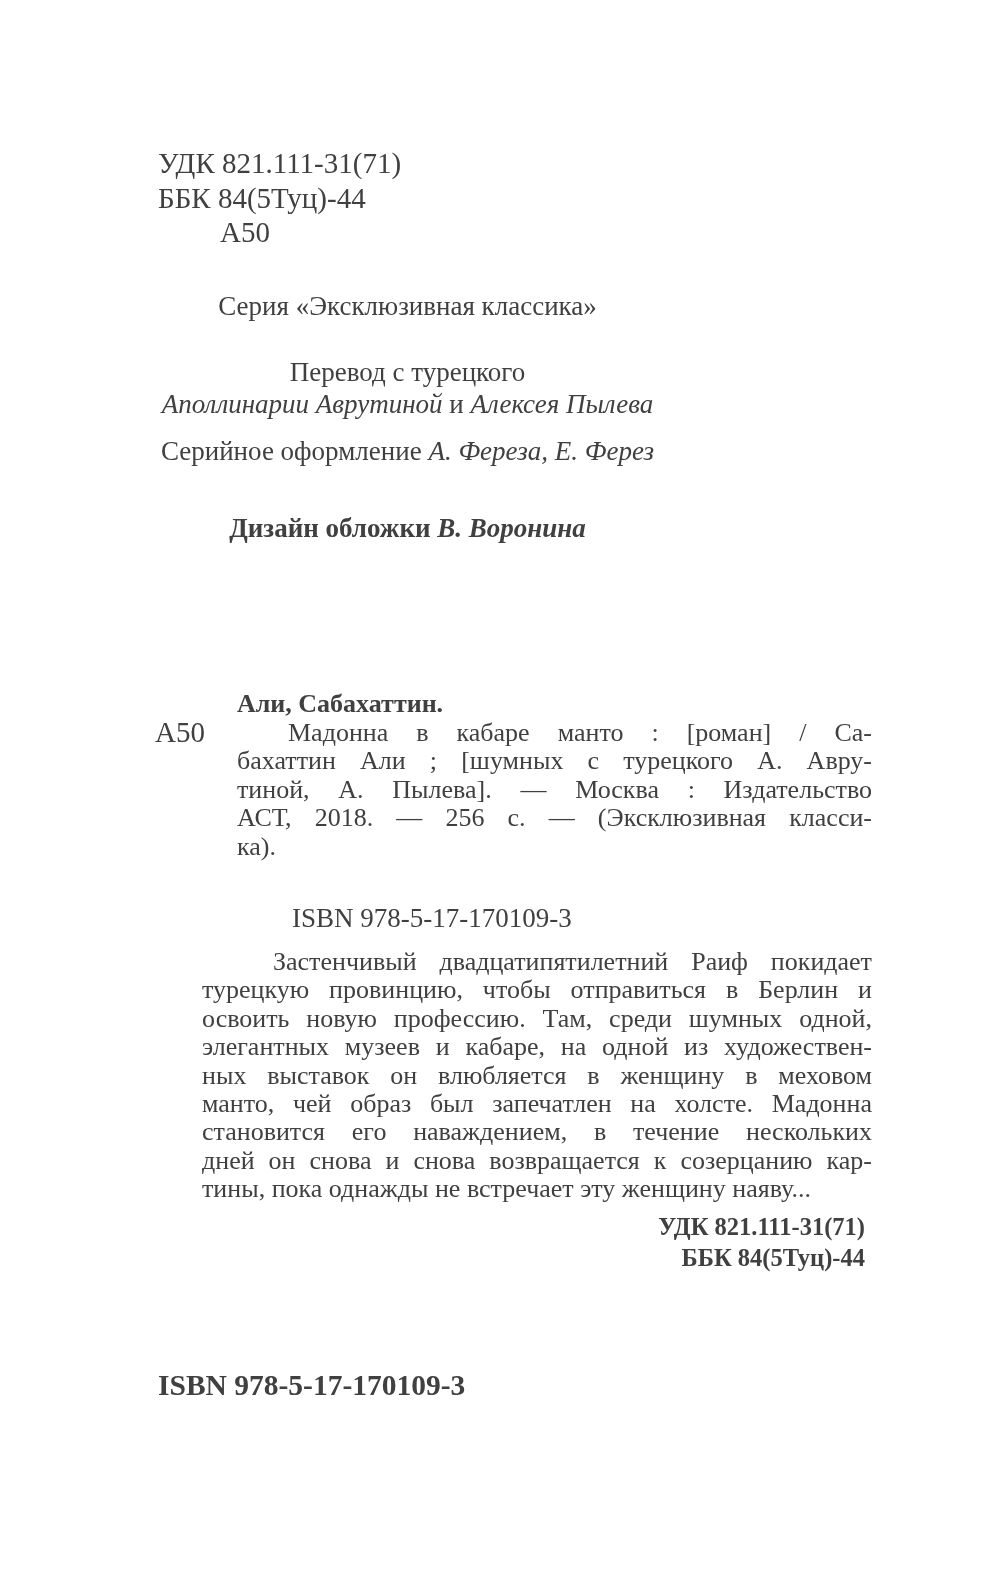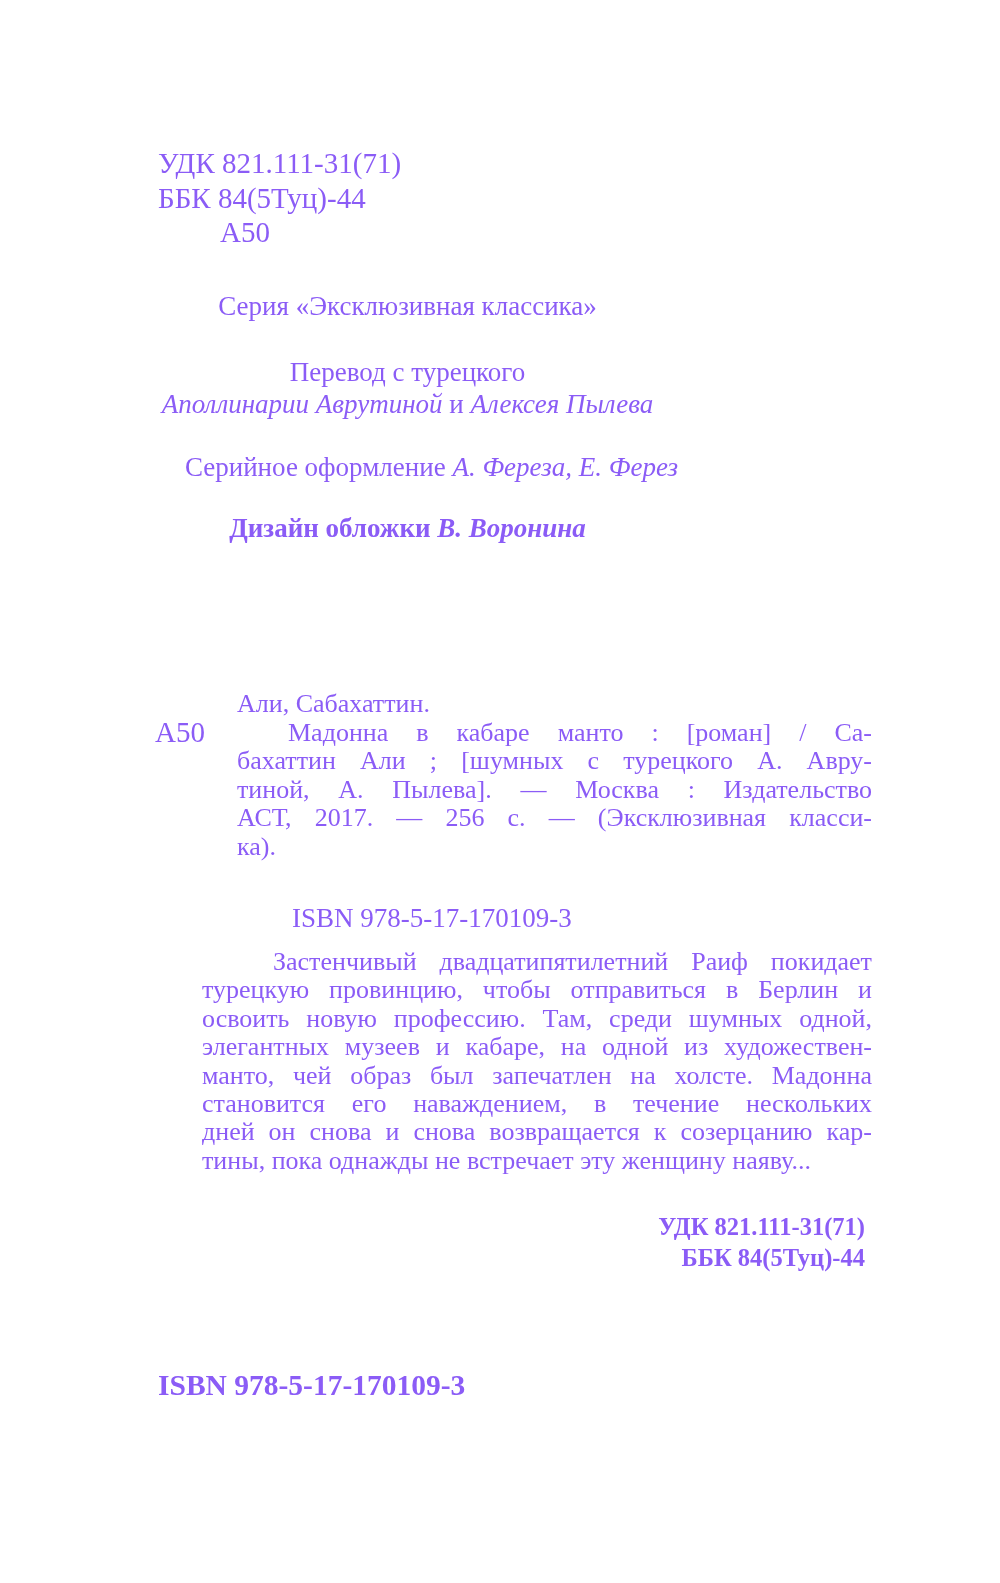--- a/index.html
+++ b/index.html
@@ -1,37 +1,37 @@
 <!DOCTYPE html>
 <html><head>
 <meta charset="utf-8">
 <style>
   html,body { margin:0; padding:0; background:#e8e8e8; }
   .page {
     position:relative;
     width:1000px; height:1583px;
     margin:0 auto;
     background:#ffffff;
-    color:#8b5cf6;
+    color:#404040;
     font-family:"Liberation Serif", serif;
     overflow:hidden;
   }
   .abs { position:absolute; }
 
   
   .top-codes { left:158px; top:146px; font-size:29px; line-height:34.5px; }
   .top-codes .indent { padding-left:62px; }
 
   
   .cline { left:0; width:815px; text-align:center; font-size:27px; }
   .it { font-style:italic;text-align:center; }
 
   
   .catalog { left:237px; top:690px; width:635px; font-size:26px; line-height:28.5px; }
-  .catalog .head { font-weight:normal; }
+  .catalog .head { font-weight:bold; }
   .author-sign2 { left:155px; top:716px; font-size:29px; }
   .jline { text-align:justify; text-align-last:justify; }
   .jline-last { text-align:left; }
   .catalog .first { padding-left:51px; }
 
   .isbn-mid { left:292px; top:903px; font-size:27px; }
 
   
   .annotation { left:202px; top:948px; width:670px; font-size:26px; line-height:28.4px; }
   .annotation .first { padding-left:71px; }
@@ -58,48 +58,49 @@
   <div class="abs cline" style="top:291px;">Серия «Эксклюзивная классика»</div>
 
   <div class="abs cline" style="top:357px;">Перевод с турецкого</div>
 
   <div class="abs cline" style="top:389px;">
     <span class="it">Аполлинарии Аврутиной</span>
     <span>и</span>
     <span class="it">Алексея Пылева</span>
   </div>
 
-  <div class="abs cline" style="top:452px;padding-left:24px;">
+  <div class="abs cline" style="top:436px;">
     <span>Серийное оформление</span>
     <span class="it">А. Фереза, Е. Ферез</span>
   </div>
 
   <div class="abs cline" style="top:513px;font-weight:bold;">
     <span>Дизайн обложки</span>
     <span class="it">В. Воронина</span>
   </div>
 
   <div class="abs author-sign2">А50</div>
 
   <div class="abs catalog">
     <div class="head">Али, Сабахаттин.</div>
     <div class="jline first">Мадонна в кабаре манто : [роман] / Са-</div>
     <div class="jline">бахаттин Али ; [шумных с турецкого А. Авру-</div>
     <div class="jline">тиной, А. Пылева]. — Москва : Издательство</div>
-    <div class="jline">АСТ, 2017. — 256 с. — (Эксклюзивная класси-</div>
+    <div class="jline">АСТ, 2018. — 256 с. — (Эксклюзивная класси-</div>
     <div class="jline-last">ка).</div>
   </div>
 
   <div class="abs isbn-mid">ISBN 978-5-17-170109-3</div>
 
   <div class="abs annotation">
     <div class="jline first">Застенчивый двадцатипятилетний Раиф покидает</div>
     <div class="jline">турецкую провинцию, чтобы отправиться в Берлин и</div>
     <div class="jline">освоить новую профессию. Там, среди шумных одной,</div>
     <div class="jline">элегантных музеев и кабаре, на одной из художествен-</div>
+    <div class="jline">ных выставок он влюбляется в женщину в меховом</div>
     <div class="jline">манто, чей образ был запечатлен на холсте. Мадонна</div>
     <div class="jline">становится его наваждением, в течение нескольких</div>
     <div class="jline">дней он снова и снова возвращается к созерцанию кар-</div>
     <div class="jline-last">тины, пока однажды не встречает эту женщину наяву...</div>
   </div>
 
   <div class="abs codes-right">
     <div>УДК 821.111-31(71)</div>
     <div>ББК 84(5Туц)-44</div>
   </div>

